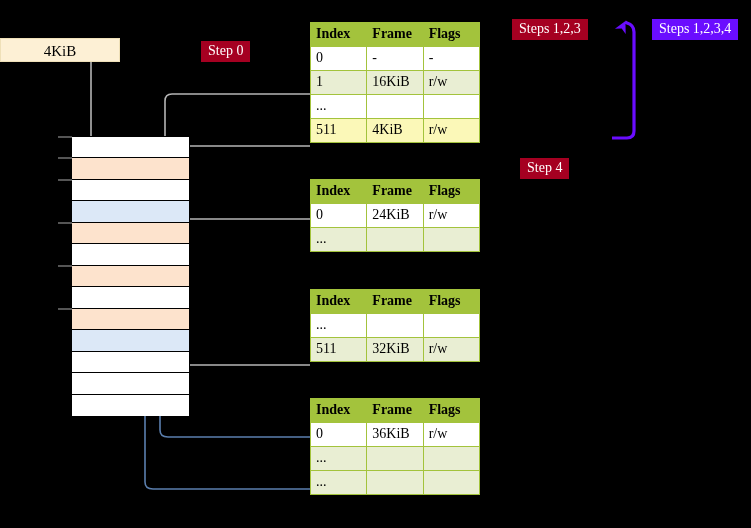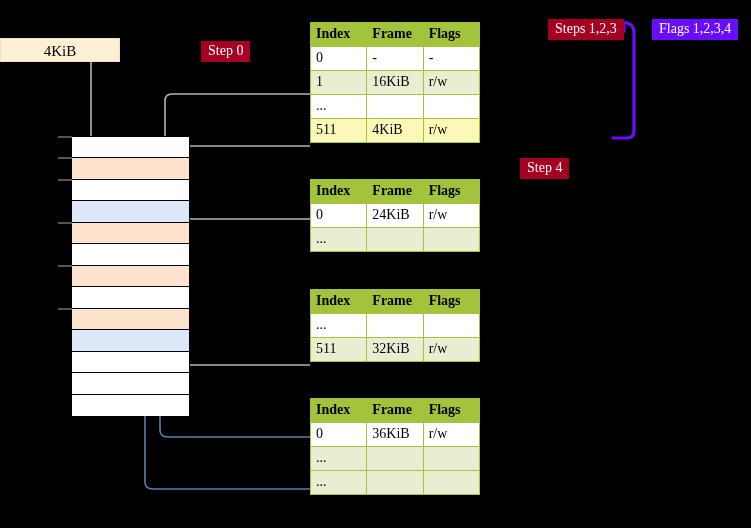--- a/index.html
+++ b/index.html
@@ -50,21 +50,21 @@
     color: #ffffff;
     font-size: 14px;
     padding: 2px 7px 3px 7px;
     white-space: nowrap;
     line-height: 16px;
   }
   .badge-crimson { background: #a50021; }
   .badge-violet  { background: #6a0dff; }
 
   #badge-step0      { left: 201px; top: 41px; text-align: right; }
-  #badge-steps123   { left: 512px; top: 19px; margin-left: 36px; }
+  #badge-steps123   { left: 512px; top: 19px; }
   #badge-steps1234  { left: 652px; top: 19px; }
   #badge-step4      { left: 520px; top: 158px; }
 
   
   .memcol {
     position: absolute;
     left: 71px;
     top: 136px;
     width: 119px;
     height: 279px;
@@ -186,21 +186,21 @@
 
     <g>
       <path d="M 612,138 L 627,138 Q 634,138 634,131 L 634,32 Q 634,25 627,23 L 625,22" fill="none" stroke="#6a0dff" stroke-width="3.2" marker-end="url(#ah-violet)"></path>
     </g>
   </svg>
 
   <div class="size-box">4KiB</div>
 
   <div class="badge badge-crimson" id="badge-step0">Step 0</div>
   <div class="badge badge-crimson" id="badge-steps123">Steps 1,2,3</div>
-  <div class="badge badge-violet" id="badge-steps1234">Flags 1,2,3,4</div>
+  <div class="badge badge-violet" id="badge-steps1234">Steps 1,2,3,4</div>
   <div class="badge badge-crimson" id="badge-step4">Step 4</div>
 
   <div class="memcol" id="memory-column">
       <div class="memrow mem-white" style="top: 0px; height: 21.4615px;"></div>
       <div class="memrow mem-orange" style="top: 21.4615px; height: 21.4615px;"></div>
       <div class="memrow mem-white" style="top: 42.9231px; height: 21.4615px;"></div>
       <div class="memrow mem-blue" style="top: 64.3846px; height: 21.4615px;"></div>
       <div class="memrow mem-orange" style="top: 85.8462px; height: 21.4615px;"></div>
       <div class="memrow mem-white" style="top: 107.308px; height: 21.4615px;"></div>
       <div class="memrow mem-orange" style="top: 128.769px; height: 21.4615px;"></div>

